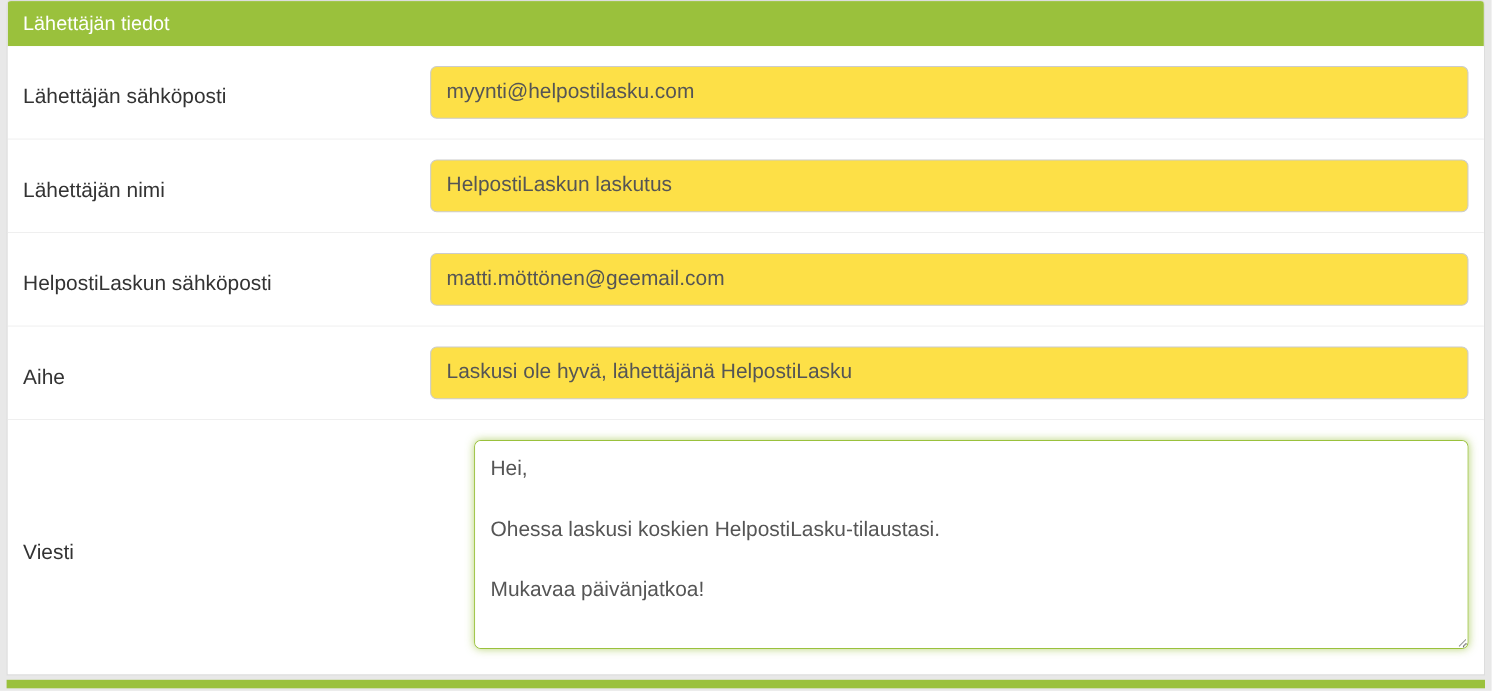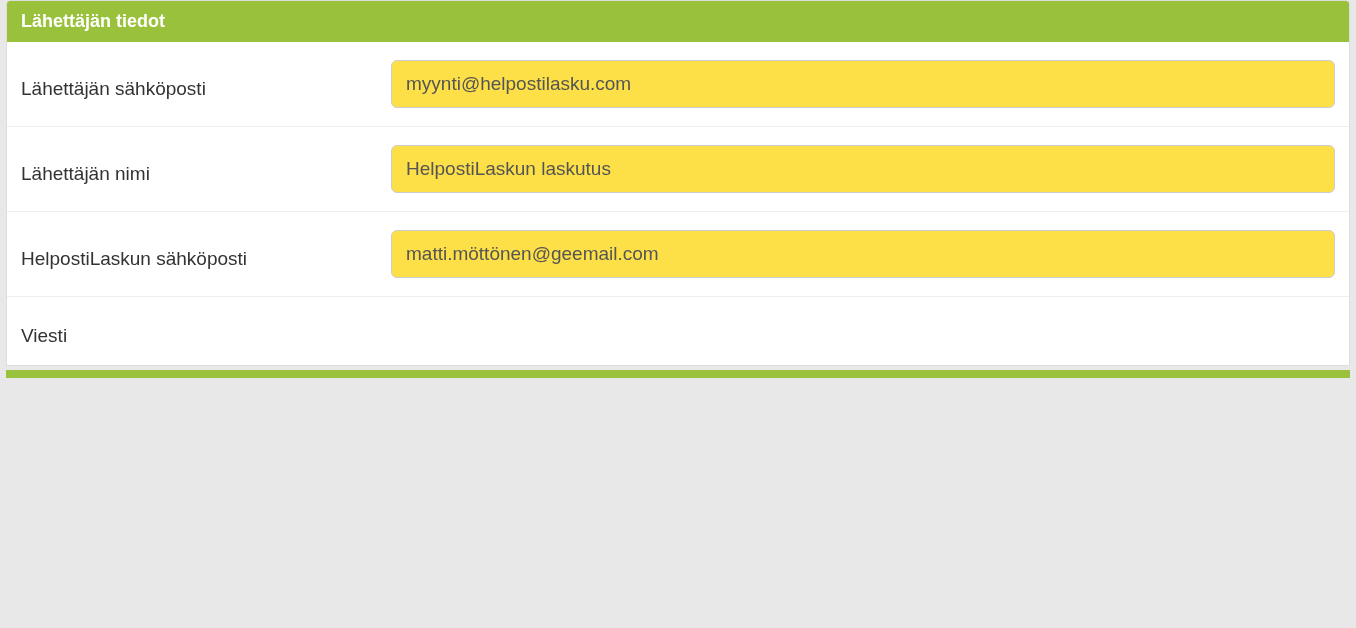--- a/index.html
+++ b/index.html
@@ -12,21 +12,21 @@
   }
   .panel {
     background: #fff;
     border: 1px solid #ddd;
     border-radius: 4px 4px 0 0;
     overflow: hidden;
   }
   .panel-header {
     background: #9ac13c;
     color: #fff;
-    font-weight: 700;
+    font-weight: 400;
     padding: 10px 14px;
     font-size: 18px;
   }
   .form-row {
     display: flex;
     align-items: center;
     padding: 18px 14px;
     border-bottom: 1px solid #eee;
     background: #fff;
   }
@@ -93,19 +93,33 @@
     </div>
   </div>
 
   <div class="form-row">
     <div class="label-col">HelpostiLaskun sähköposti</div>
     <div class="input-col">
       <input type="text" class="text-input" value="matti.möttönen@geemail.com" style="">
     </div>
   </div>
 
+  <div class="form-row">
+    <div class="label-col">Aihe</div>
+    <div class="input-col">
+      <input type="text" class="text-input" value="Laskusi ole hyvä, lähettäjänä HelpostiLasku" style="">
+    </div>
+  </div>
 
   <div class="form-row">
     <div class="label-col">Viesti</div>
+    <div class="input-col">
+      <textarea class="textarea-input" style="">Hei,
+
+Ohessa laskusi koskien HelpostiLasku-tilaustasi.
+
+Mukavaa päivänjatkoa!
+</textarea>
+    </div>
   </div>
 </div>
 
 <div class="bottom-bar"></div>
 
 </body></html>

